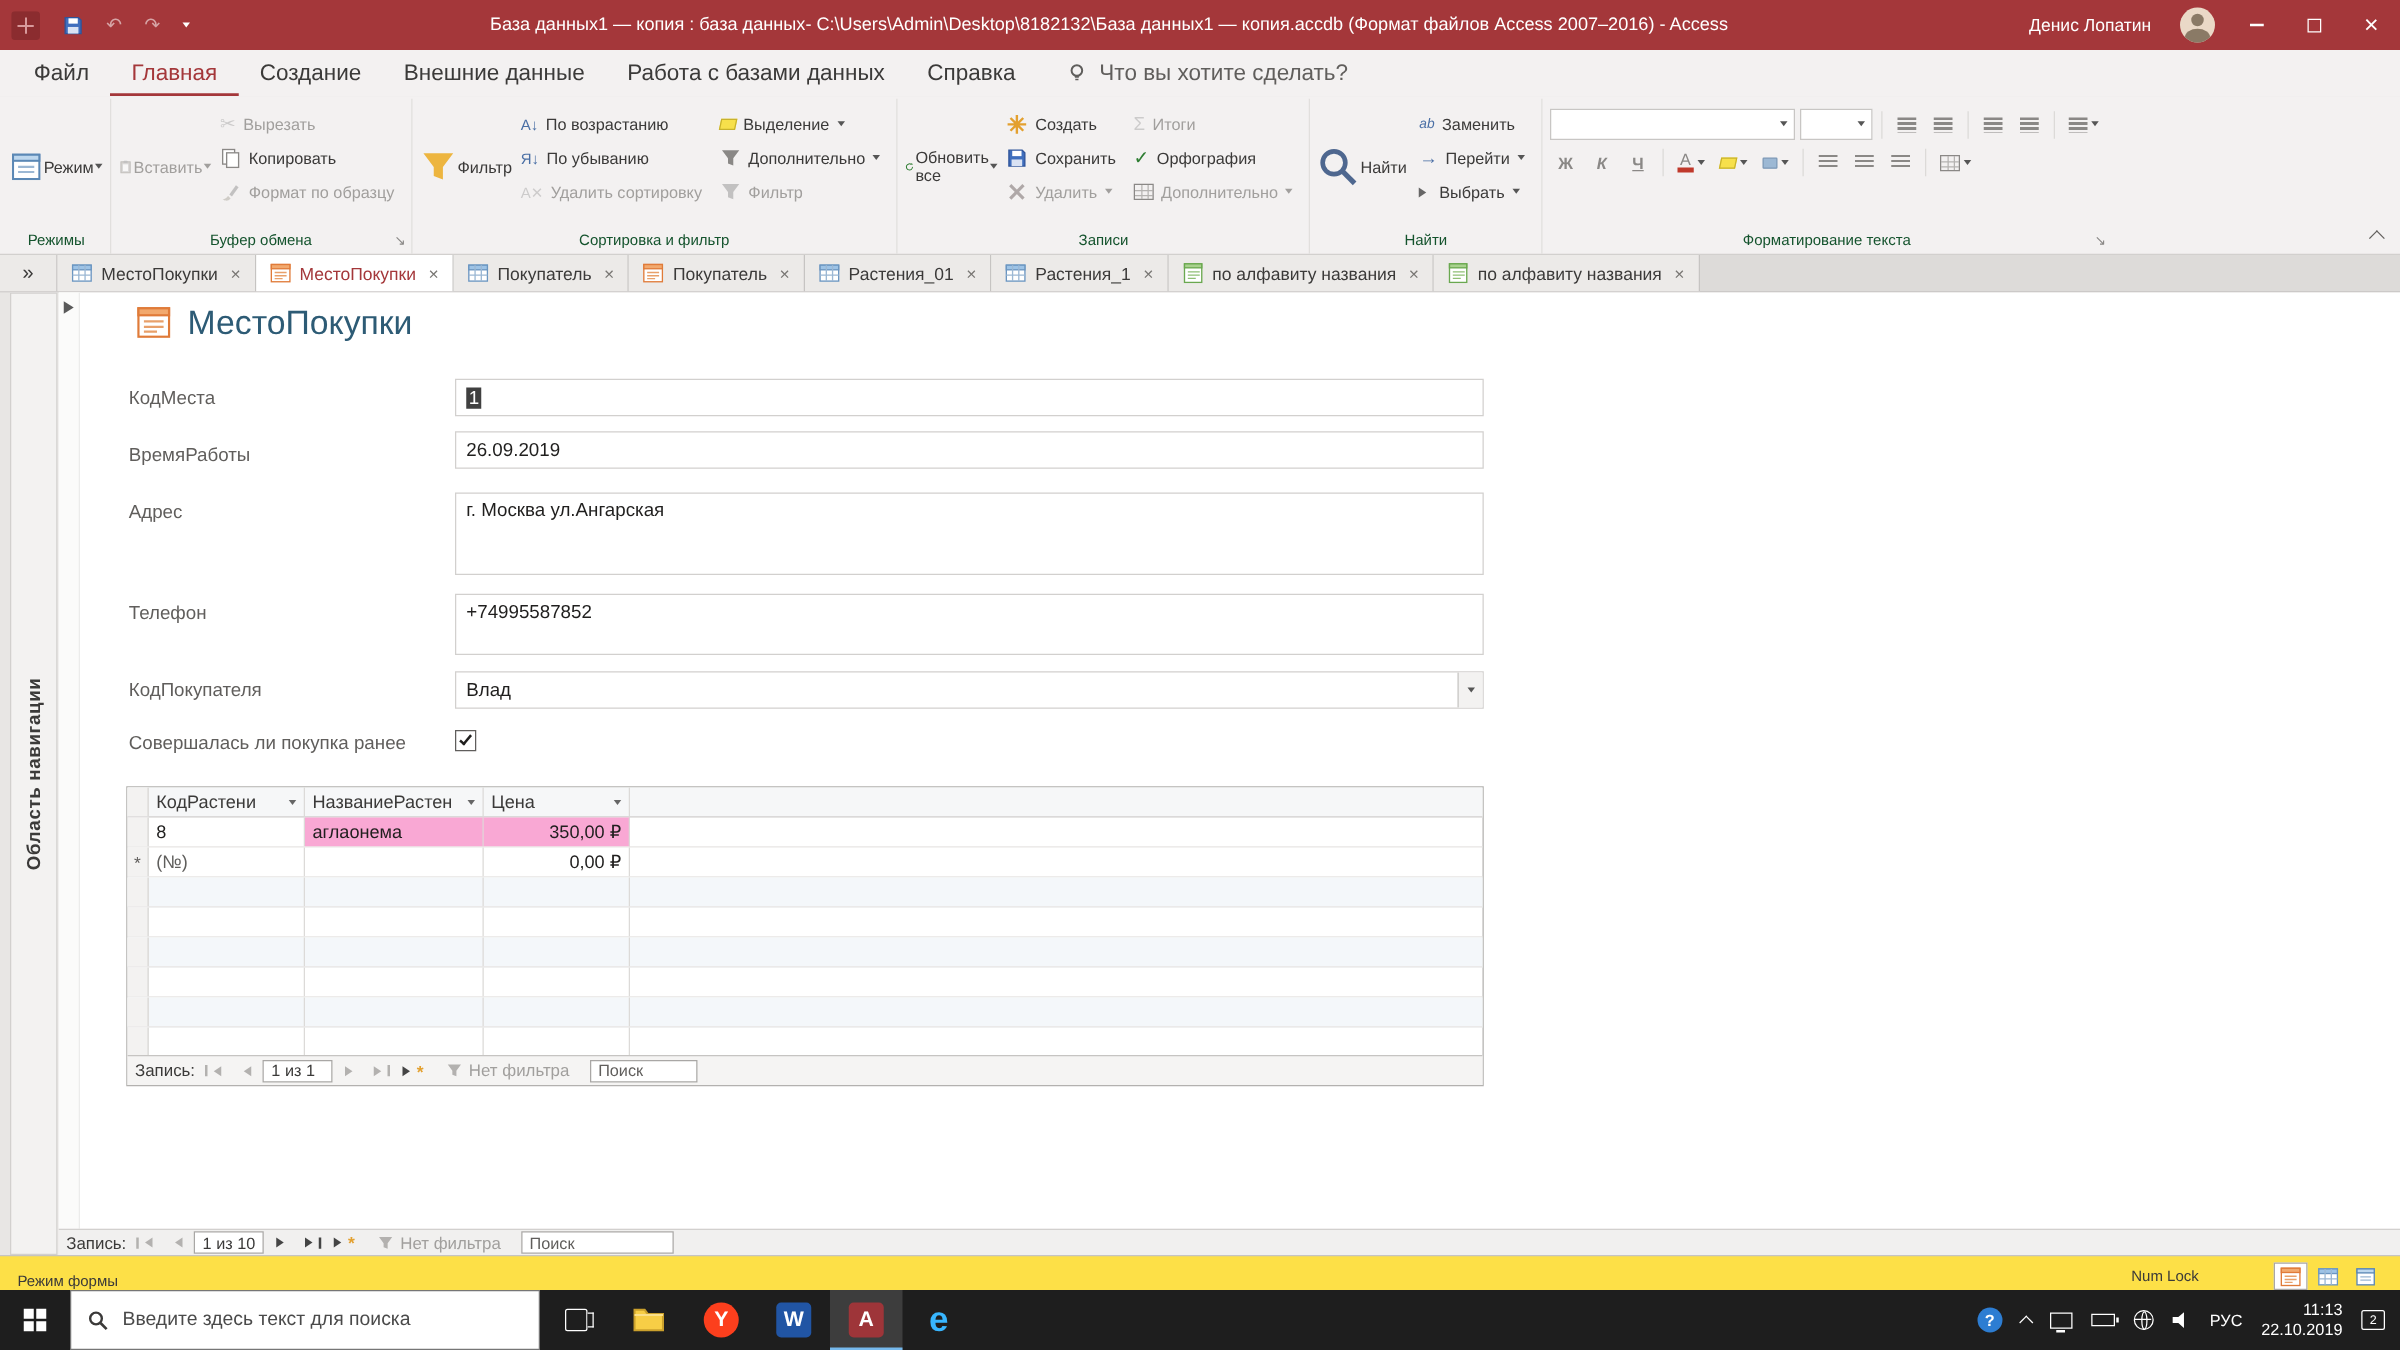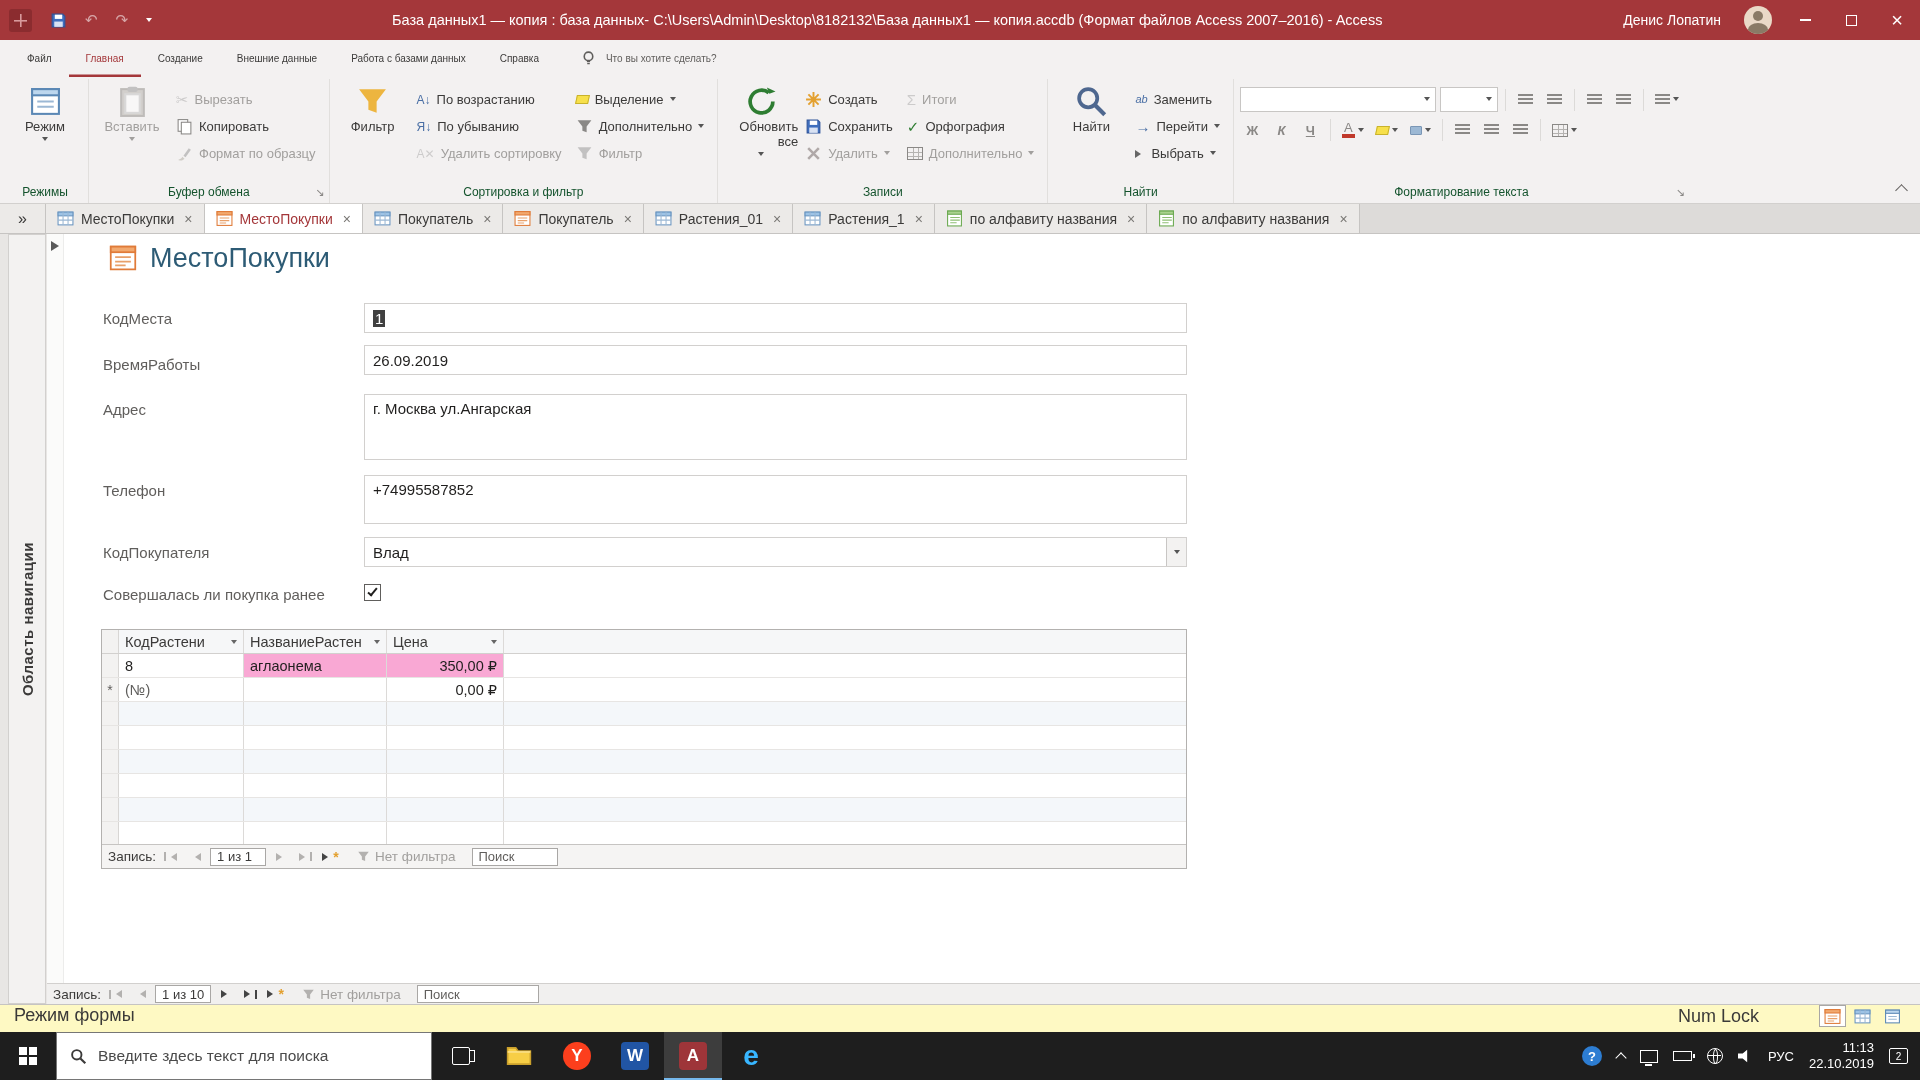--- a/index.html
+++ b/index.html
@@ -19,31 +19,31 @@
 .tb-title{flex:1;text-align:center;font-size:14.5px;white-space:nowrap;overflow:hidden;text-overflow:ellipsis;padding:0 8px}
 .tb-user{display:flex;align-items:center;gap:23px;font-size:14px;padding:0 10px}
 .avatar{width:28px;height:28px;border-radius:50%;background:#ead9c7;position:relative;overflow:hidden}
 .avatar::before{content:"";position:absolute;left:9px;top:5px;width:10px;height:10px;border-radius:50%;background:#8a7a66}
 .avatar::after{content:"";position:absolute;left:4px;top:17px;width:20px;height:13px;border-radius:50% 50% 0 0;background:#8a7a66}
 .wbtn{width:46px;height:100%;display:flex;align-items:center;justify-content:center;font-size:18px}
 .min-glyph{width:11px;height:2px;background:#fff}
 .max-glyph{width:11px;height:11px;border:1.5px solid #fff}
 
 
-.menubar{position:absolute;top:40px;left:0;width:100%;height:37px;background:#f3f1f1;display:flex;align-items:stretch;padding-left:10px;font-size:10px;color:#3b3a39}
+.menubar{position:absolute;top:40px;left:0;width:100%;height:37px;background:#f3f1f1;display:flex;align-items:stretch;padding-left:10px;font-size:18px;color:#3b3a39}
 .mtab{display:flex;align-items:center;padding:0 17px}
 .mtab.active{color:#a4373a;box-shadow:inset 0 -2.5px 0 #a4373a}
 .tellme{display:flex;align-items:center;gap:9px;margin-left:24px;color:#605e5c}
 
 
 .ribbon{position:absolute;top:77px;left:0;width:100%;height:127px;background:#f3f1f1;border-bottom:1px solid #d2d0ce;display:flex;padding:2px 2px 0 2px}
 .rgroup{position:relative;display:flex;padding:2px 6px 22px 6px;border-right:1px solid #e1dfdd}
 .rgroup-label{position:absolute;left:0;right:0;bottom:4px;text-align:center;font-size:12px;color:#14532d;white-space:nowrap}
 .launcher{position:absolute;right:4px;bottom:4px;font-size:11px;color:#8a8886}
-.bigbtn{width:74px;display:flex;flex-direction:column;align-items:center;padding-top:4px;font-size:13px;color:#3b3a39;text-align:right;line-height:15px;gap:1px}
+.bigbtn{width:74px;display:flex;flex-direction:row;align-items:center;padding-top:4px;font-size:13px;color:#3b3a39;text-align:left;line-height:15px;gap:1px}
 .smallcol{display:flex;flex-direction:column;padding-top:5px}
 .smallbtn{display:flex;align-items:center;gap:6px;height:27px;padding:0 7px;font-size:13px;color:#3b3a39;white-space:nowrap}
 .disabled{color:#a19f9d}
 .disabled .ic,.disabled .gi{opacity:.45;filter:grayscale(.9)}
 .darr{width:0;height:0;border:3.5px solid transparent;border-top:4.5px solid #555;margin-top:2px}
 .disabled>.darr,.smallbtn.disabled .darr{border-top-color:#a19f9d}
 .gi{font-size:15px;line-height:1}
 .ic16{width:17px;height:17px}.ic32{width:33px;height:33px}
 .fmt{display:flex;flex-direction:column;gap:6px;padding-top:6px}
 .fmtrow{display:flex;align-items:center;gap:4px}
@@ -113,21 +113,21 @@
 .tbar{width:2px;height:9px;background:#444}
 .nbtn.dis .tri-l{border-right-color:#b3b1af}.nbtn.dis .tri-r{border-left-color:#b3b1af}.nbtn.dis .tbar{background:#b3b1af}
 .counter{background:#fff;border:1px solid #a9a7a5;height:18px;display:flex;align-items:center;padding:0 6px;min-width:56px;font-size:13px}
 .newstar{color:#e3a02f;font-weight:bold;font-size:14px;line-height:1}
 .nofilter{display:flex;align-items:center;gap:5px;color:#a19f9d;margin-left:12px}
 .funnel12{width:13px;height:13px;color:#b3b1af}
 .navsearch{background:#fff;border:1px solid #a9a7a5;height:18px;display:flex;align-items:center;padding:0 6px;color:#605e5c;margin-left:12px;font-size:13px;width:86px}
 .navsearch.wide{width:122px}
 
 
-.statusbar{position:absolute;left:0;bottom:48px;width:100%;height:28px;background:#fef9c3;border-top:1px solid #c6c4c2;display:flex;align-items:flex-start;padding:0 14px;font-size:18px;color:#3b3a39}
+.statusbar{position:absolute;left:0;bottom:48px;width:100%;height:28px;background:#fde047;border-top:1px solid #c6c4c2;display:flex;align-items:flex-end;padding:0 14px;font-size:12px;color:#3b3a39}
 .sb-right{margin-left:auto;display:flex;align-items:center}
 .viewbtns{display:flex;gap:3px;margin-left:60px}
 .vbtn{width:27px;height:22px;display:flex;align-items:center;justify-content:center;border:1px solid transparent}
 .vbtn.active{background:#fff;border-color:#a9a7a5}
 
 
 .taskbar{position:absolute;left:0;bottom:0;width:100%;height:48px;background:#1e1e1e;display:flex;align-items:stretch;color:#fff}
 .tstart{width:56px;display:flex;align-items:center;justify-content:center}
 .winlogo{display:grid;grid-template-columns:8px 8px;grid-template-rows:8px 8px;gap:1.8px}
 .winlogo span{background:#fff}

